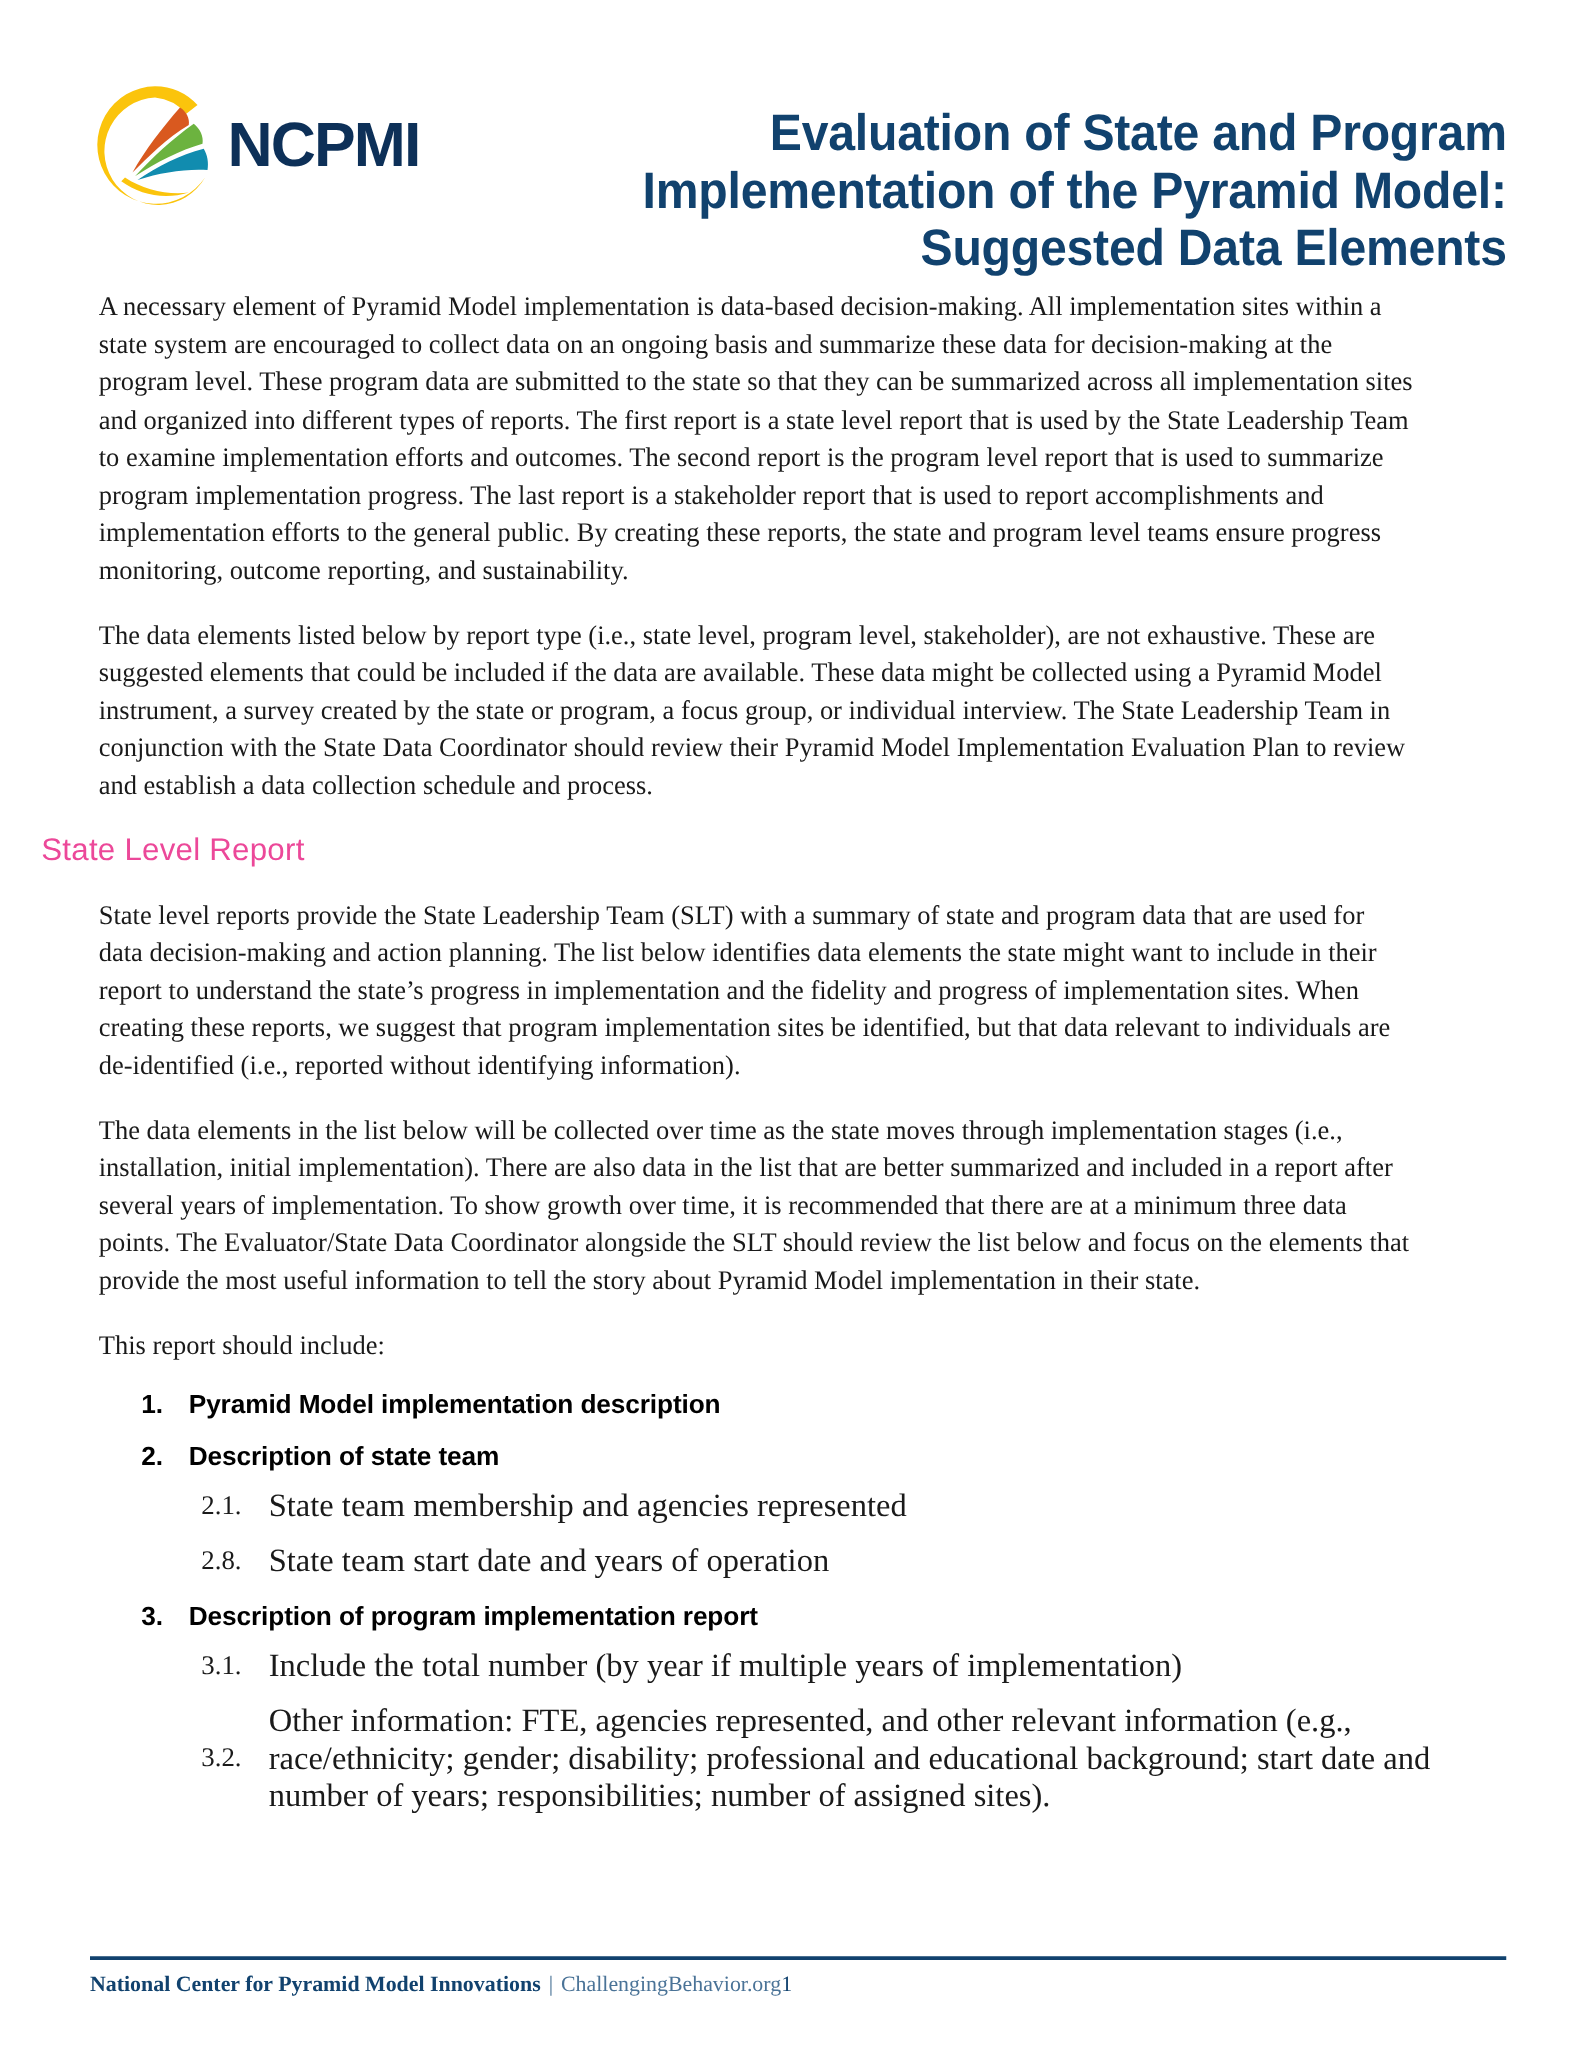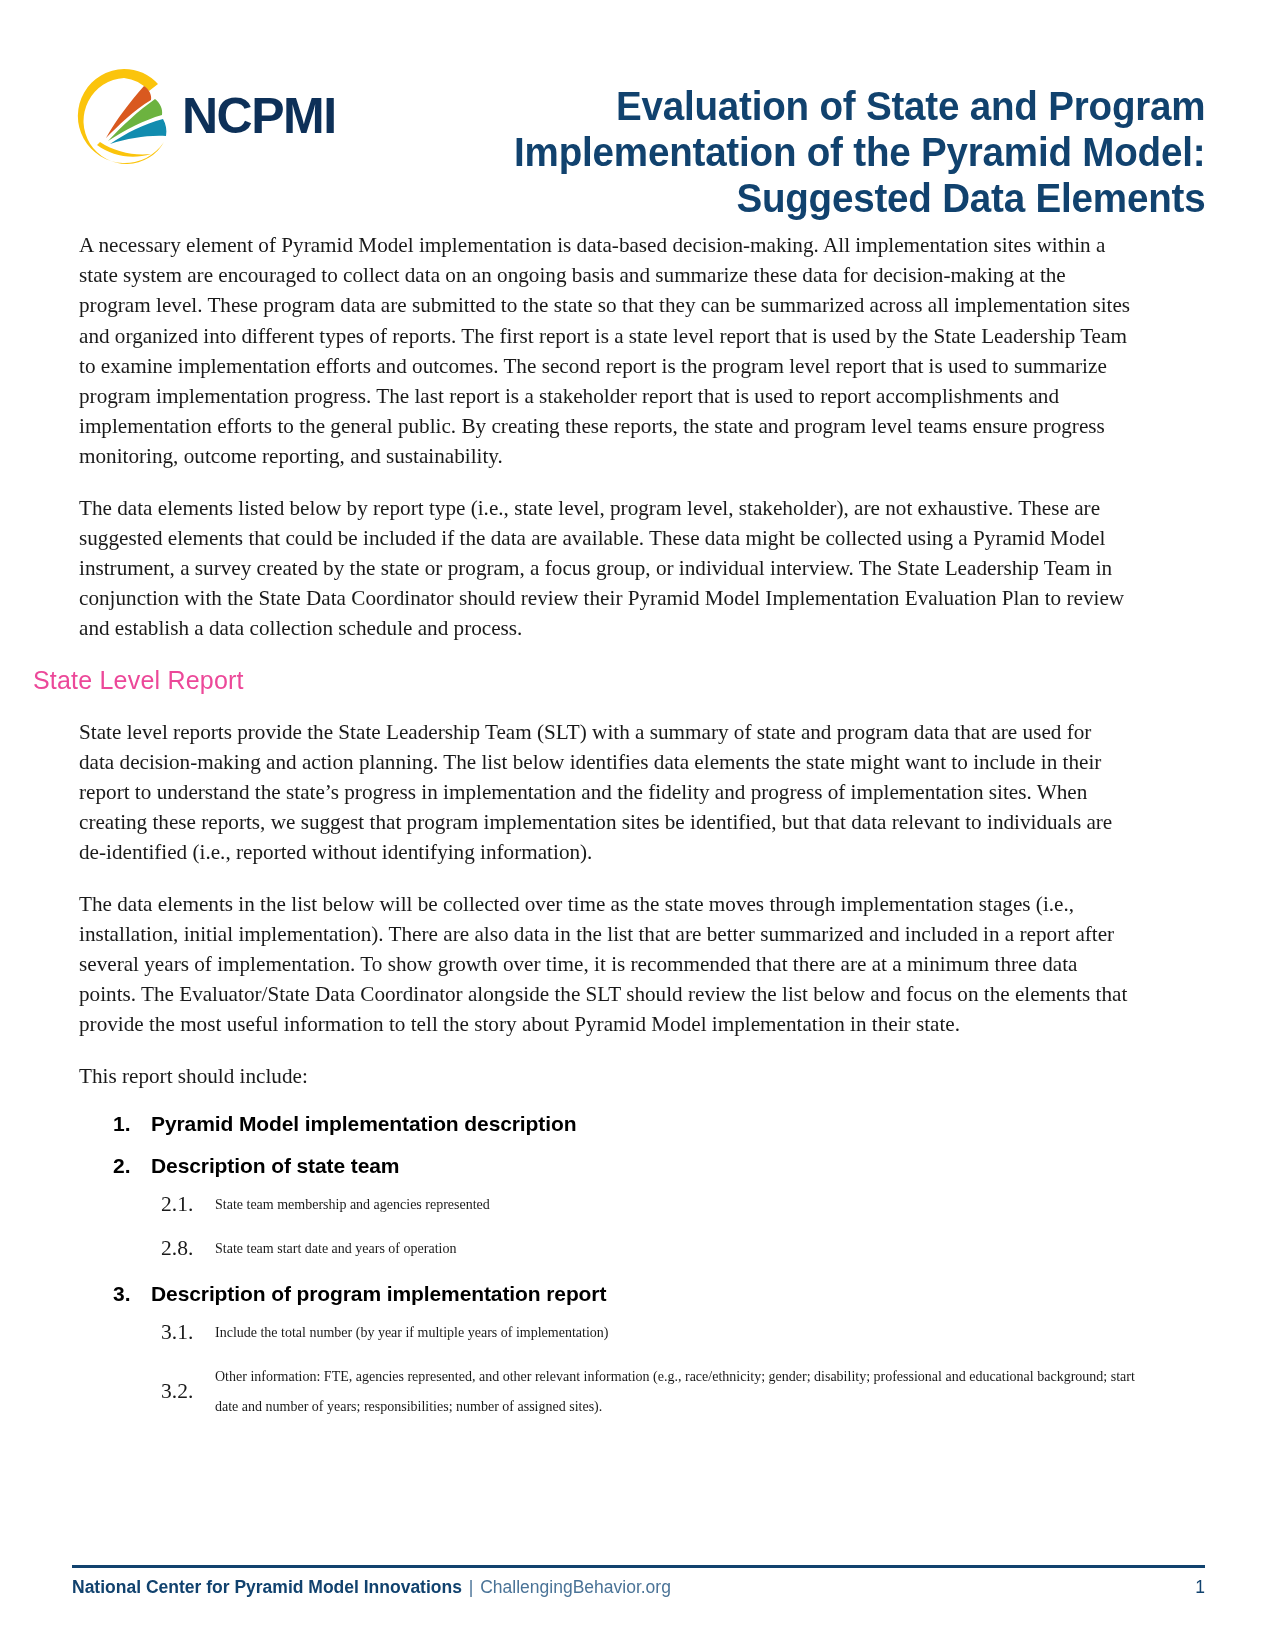--- a/index.html
+++ b/index.html
@@ -149,21 +149,21 @@
   }
   .lvl2-num {
     font-family: "Liberation Serif", "DejaVu Serif", serif;
     font-size: 21.5px;
     width: 54px;
     flex: 0 0 54px;
     color: #1a1a1a;
   }
   .lvl2-label {
     font-family: "Liberation Serif", "DejaVu Serif", serif;
-    font-size: 14px;
+    font-size: 26px;
     line-height: 30px;
     color: #1a1a1a;
     flex: 1 1 auto;
   }
 
   
   .footer {
     position: absolute;
     left: 72px;
     right: 70px;
@@ -171,22 +171,22 @@
   }
   .footer-rule {
     height: 3px;
     background: #11426e;
     width: 100%;
     margin-bottom: 9px;
   }
   .footer-row {
     display: flex;
     align-items: baseline;
-    justify-content: space-between;
-    font-family: Liberation Sans, sans-serif;
+    justify-content: flex-start;
+    font-family: Liberation Serif, serif;
   }
   .footer-left {
     font-size: 17.5px;
     color: #11426e;
   }
   .footer-org {
     font-weight: bold;
   }
   .footer-sep {
     font-weight: normal;

